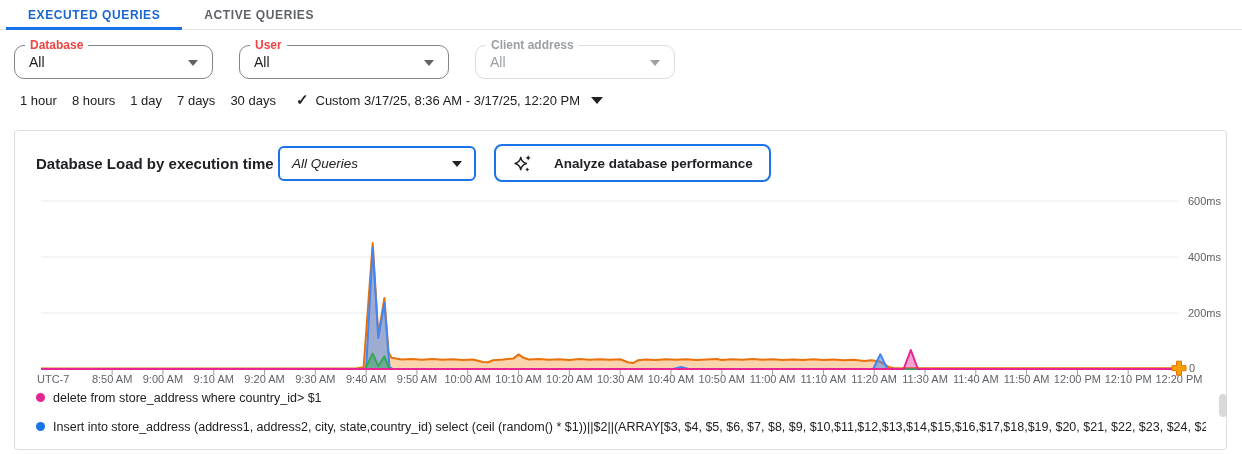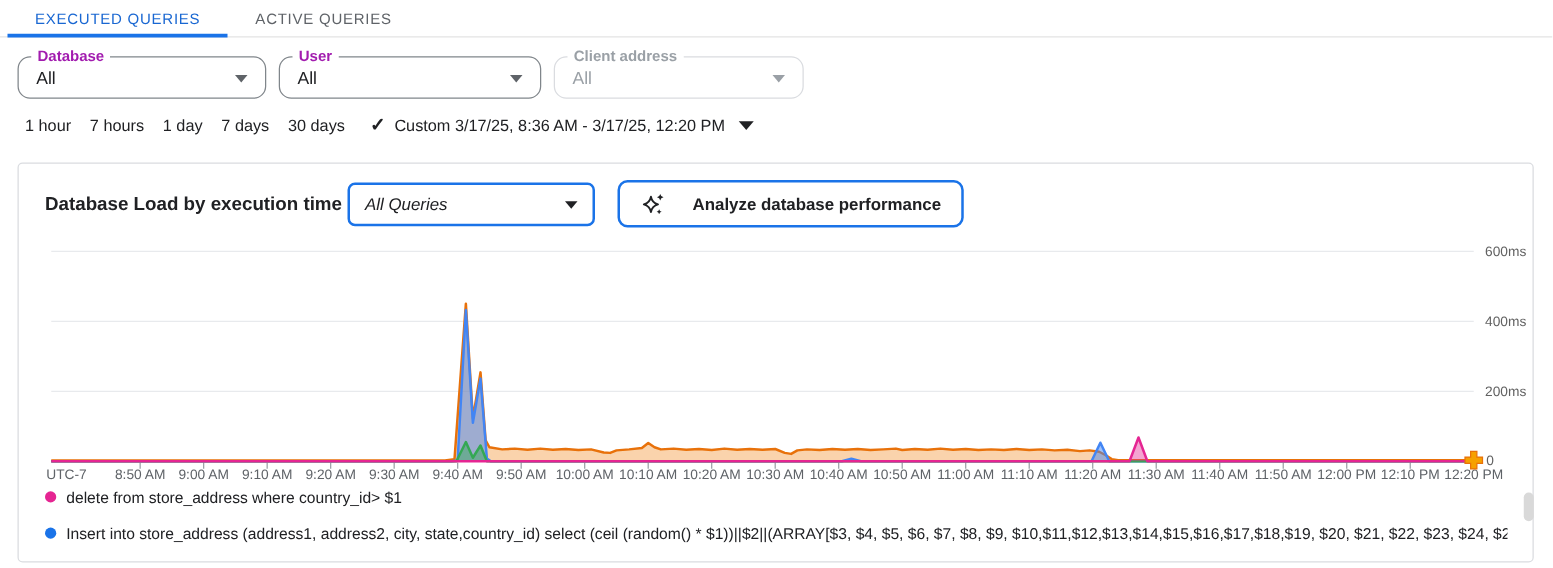--- a/index.html
+++ b/index.html
@@ -1,31 +1,31 @@
 <!DOCTYPE html>
 <html><head>
 <meta charset="utf-8">
 <style>
   * { box-sizing: border-box; margin: 0; padding: 0; }
   html,body { width:1242px; height:454px; background:#fff; overflow:hidden;
     font-family:"Liberation Sans", sans-serif; color:#202124; }
 
   
   .tabbar { display:flex; align-items:stretch; height:30px; border-bottom:1px solid #e3e3e3; padding-left:6px; }
-  .tab { display:flex; align-items:center; padding:0 22px; font-size:12px; font-weight:400;
+  .tab { display:flex; align-items:center; padding:0 22px; font-size:12px; font-weight:700;
          letter-spacing:.6px; color:#5f6368; position:relative; cursor:pointer; }
   .tab.active { color:#1967d2; }
   .tab.active::after { content:""; position:absolute; left:0; right:0; bottom:-1px; height:3px; background:#1a73e8; }
 
   
   .filters { display:flex; gap:10px; margin:15px 0 0 14px; }
   .field { position:relative; width:199px; height:34px; border:1px solid #80868b; border-radius:10px; background:#fff; cursor:pointer; }
-  .field + .field { margin-left:0; }
+  .field + .field { margin-left:16px; }
   .field .flabel { position:absolute; top:-8px; left:10px; background:#fff; padding:0 5px;
-                   font-size:12px; font-weight:700; color:#a21caf; line-height:14px; }
+                   font-size:12px; font-weight:700; color:#ef4444; line-height:14px; }
   .field .fvalue { position:absolute; left:14px; top:0; line-height:32px; font-size:14px; color:#202124; }
   .caret { position:absolute; right:14px; top:14px; width:0; height:0;
            border-left:5px solid transparent; border-right:5px solid transparent; border-top:6px solid #5f6368; }
   .field.disabled { border-color:#dadce0; cursor:default;text-decoration:underline; }
   .field.disabled .flabel, .field.disabled .fvalue { color:#9aa0a6; }
   .field.disabled .caret { border-top-color:#9aa0a6; }
 
   
   .timerow { display:flex; align-items:center; gap:15px; margin:12px 0 0 20px; font-size:13px; color:#202124; }
   .timeopt { cursor:pointer; white-space:nowrap;text-align:right; }
@@ -79,21 +79,21 @@
   </div>
   <div class="field disabled" style="width:200px">
     <span class="flabel">Client address</span>
     <span class="fvalue">All</span>
     <span class="caret"></span>
   </div>
 </div>
 
 <div class="timerow">
   <span class="timeopt">1 hour</span>
-  <span class="timeopt">7 hours</span>
+  <span class="timeopt">8 hours</span>
   <span class="timeopt">1 day</span>
   <span class="timeopt">7 days</span>
   <span class="timeopt">30 days</span>
   <span class="customsel">
     <span class="checkmark">✓</span>
     <span>Custom 3/17/25, 8:36 AM - 3/17/25, 12:20 PM</span>
     <span class="dcaret"></span>
   </span>
 </div>
 

